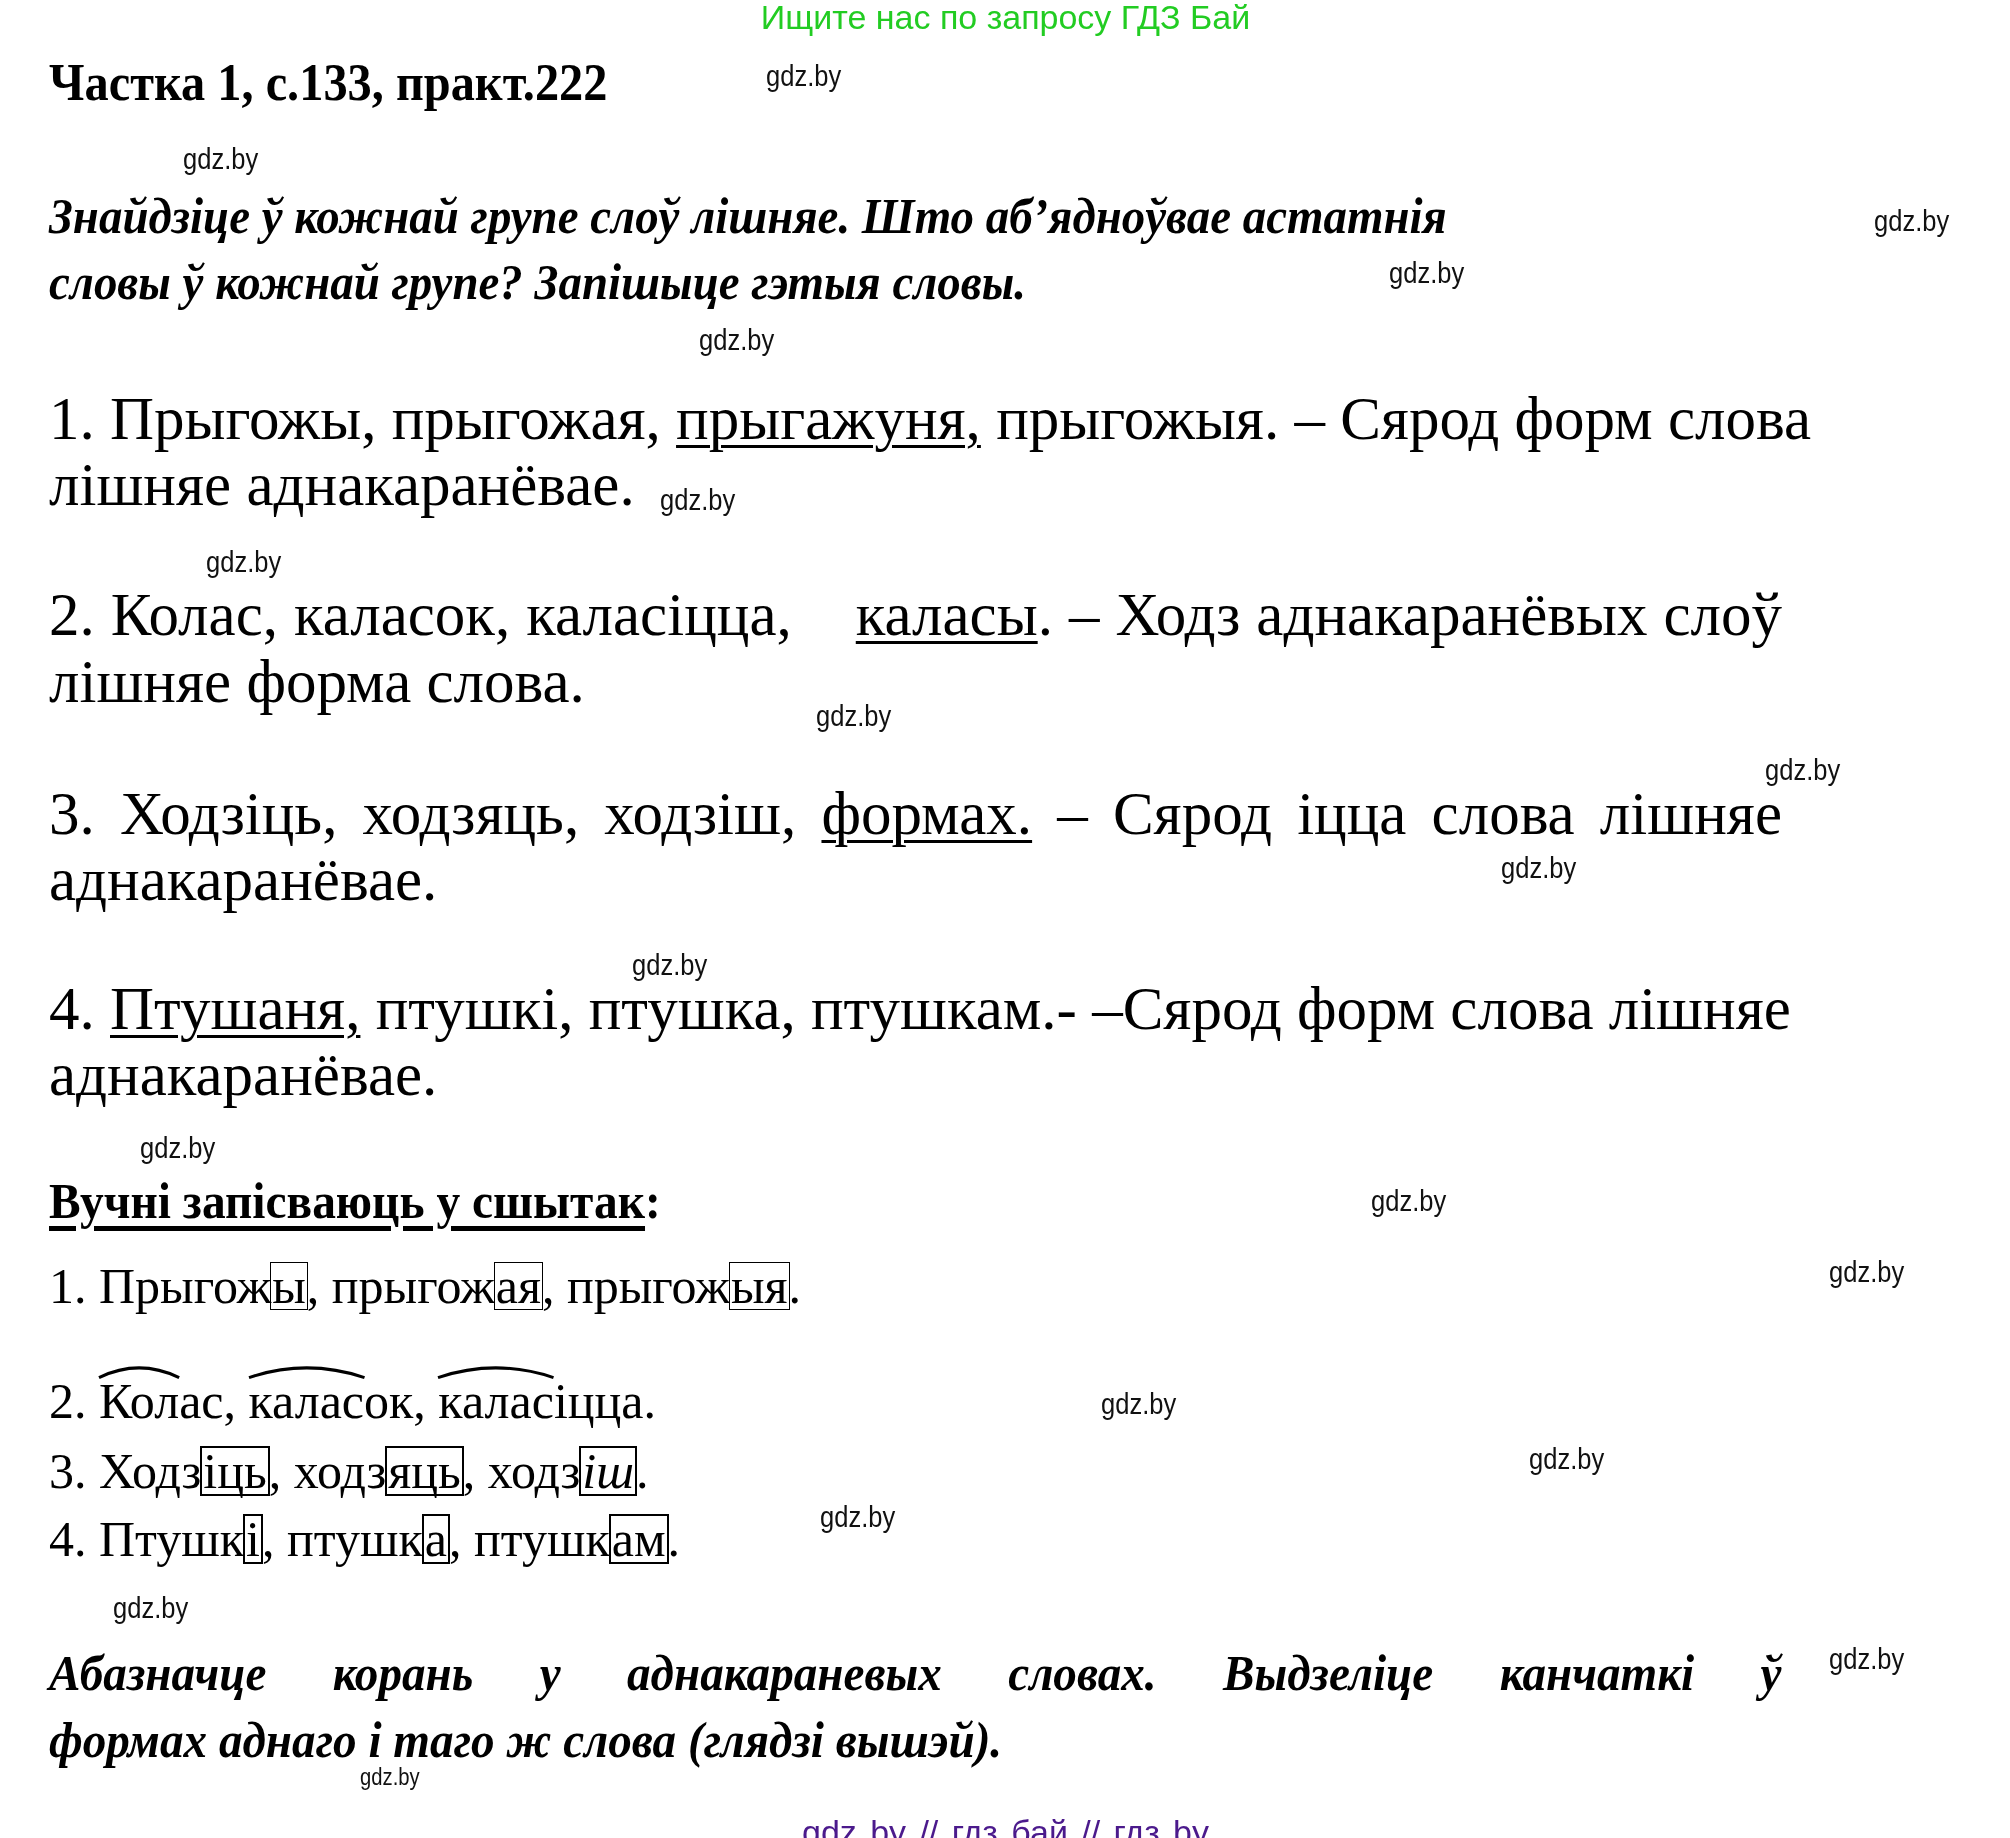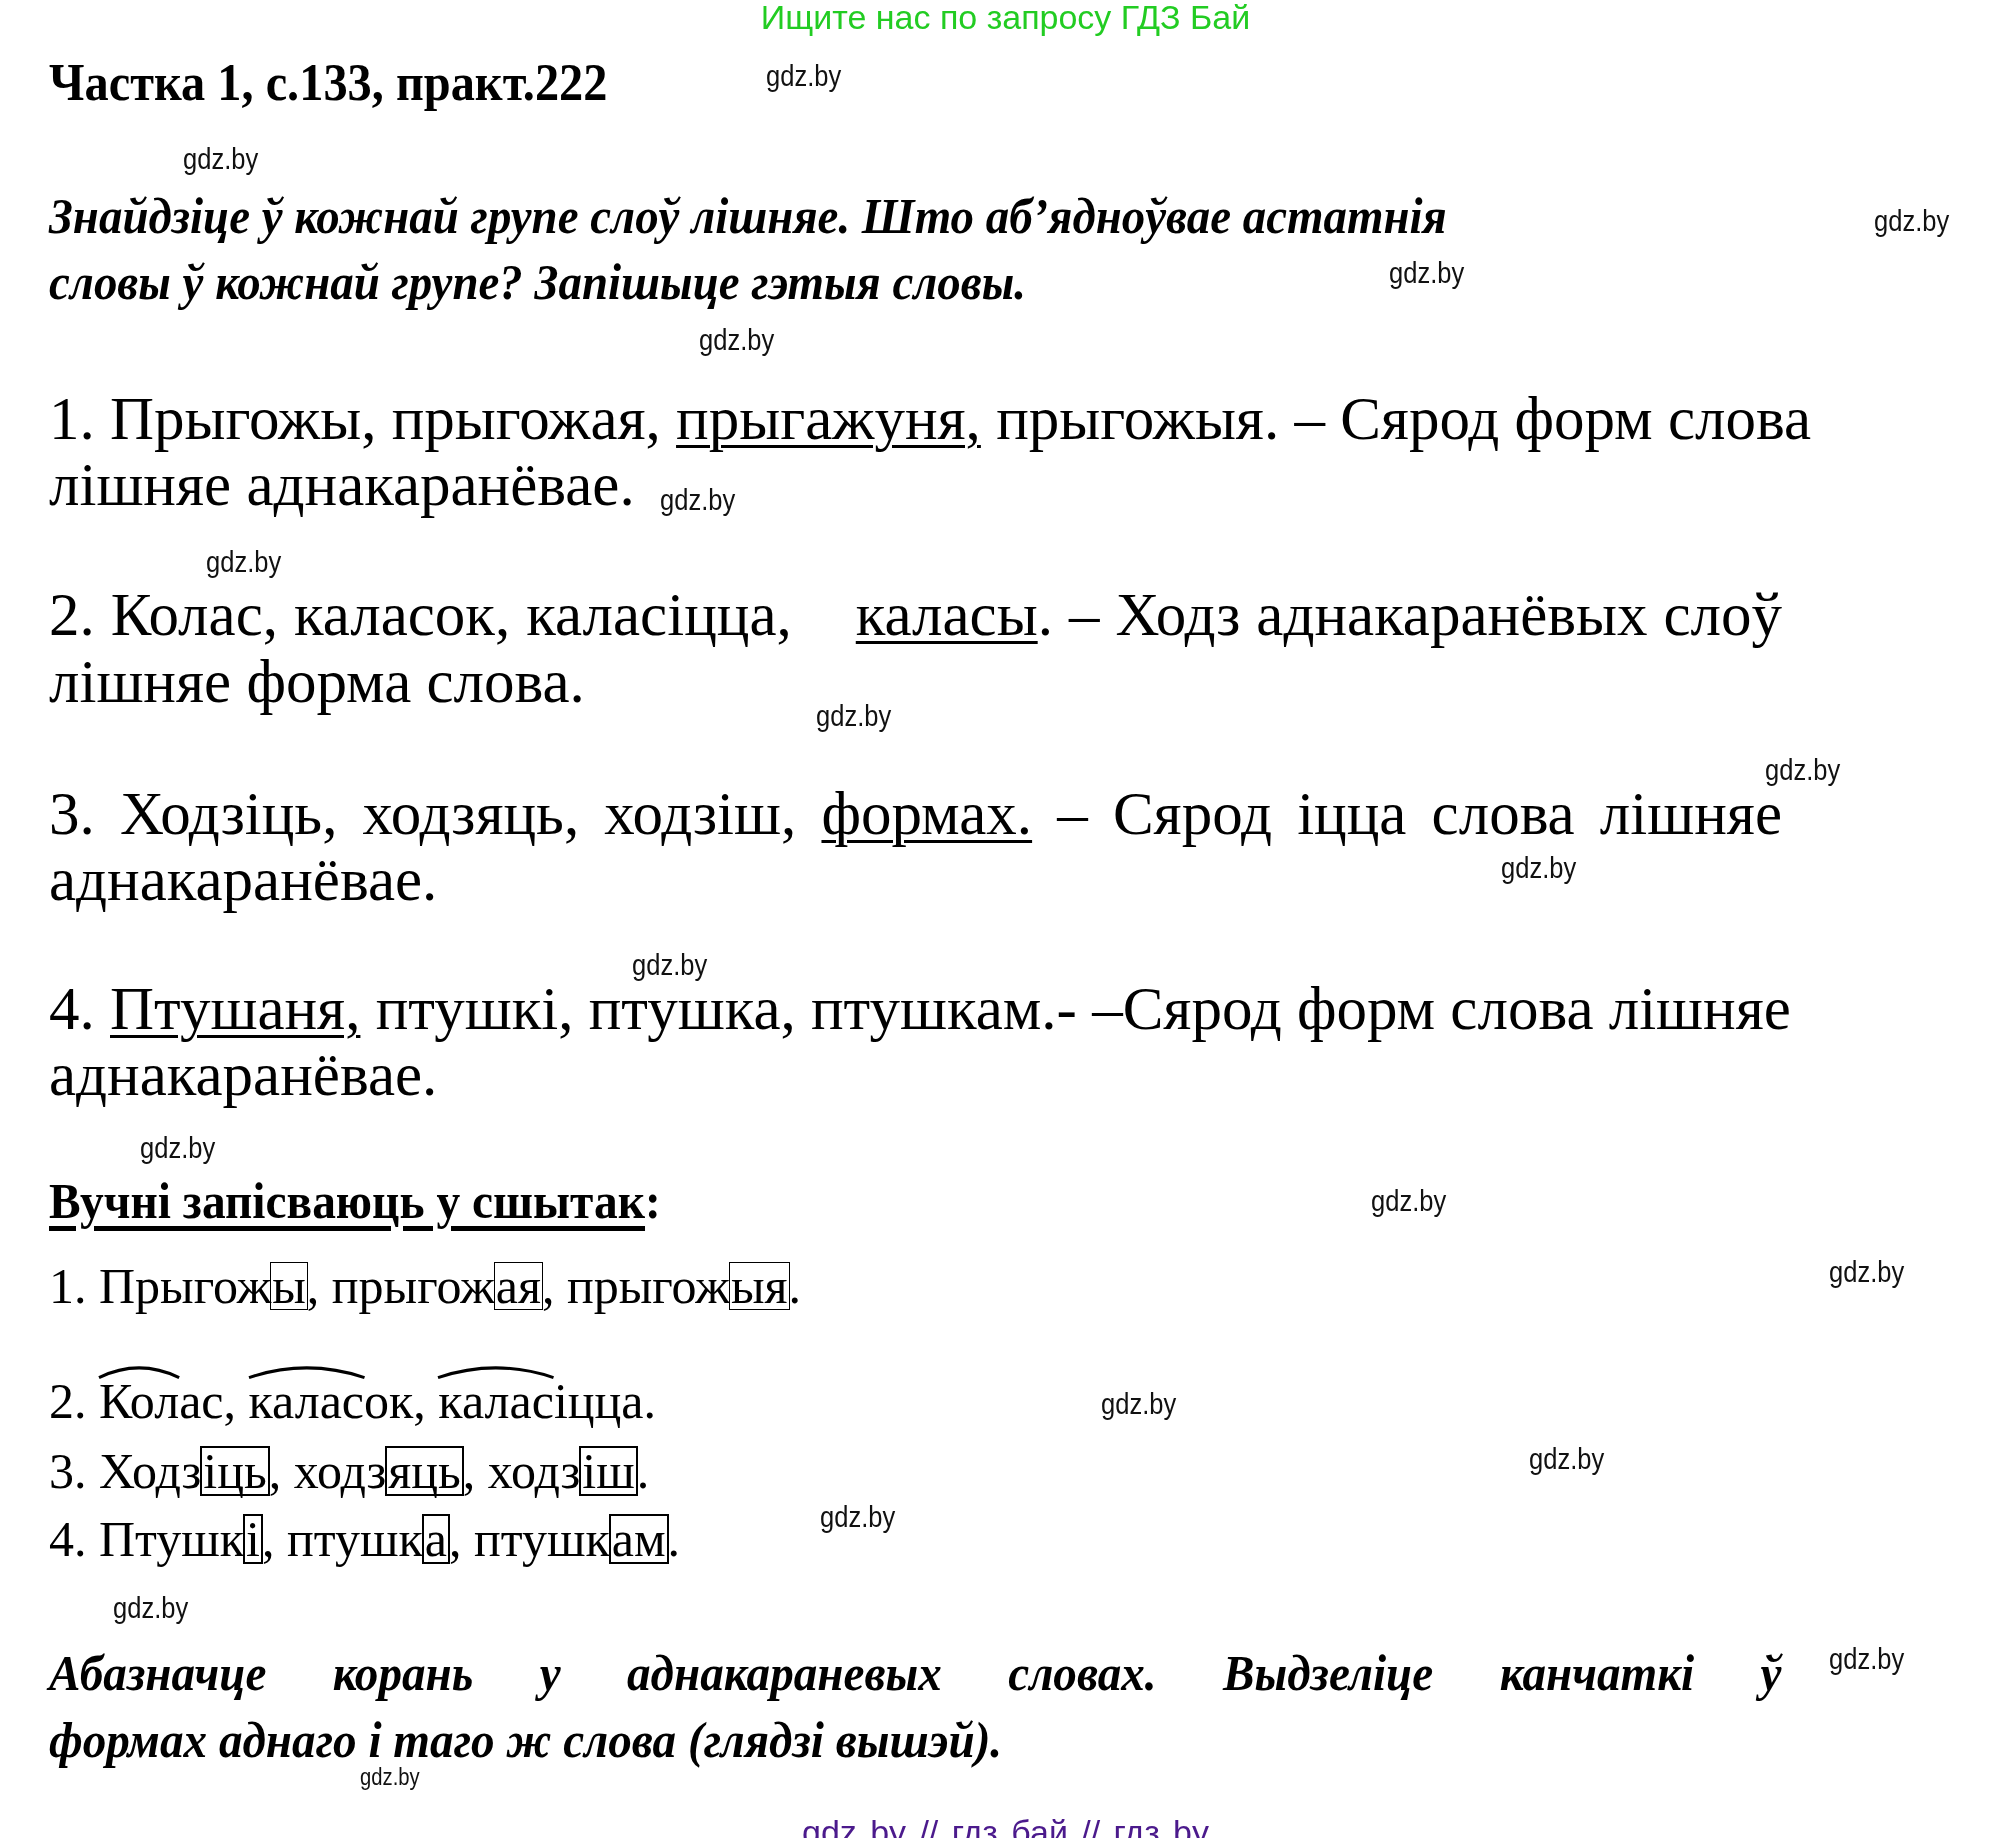--- a/index.html
+++ b/index.html
@@ -82,21 +82,21 @@
         <path d="M0 14 Q50 -6 100 14" stroke="#000" stroke-width="3" fill="none" vector-effect="non-scaling-stroke"></path>
       </svg><span>Кол</span></span><span>ас</span><span>, </span><span class="root"><svg class="arc" viewBox="0 0 100 16" preserveAspectRatio="none">
         <path d="M0 14 Q50 -6 100 14" stroke="#000" stroke-width="3" fill="none" vector-effect="non-scaling-stroke"></path>
       </svg><span>калас</span></span><span>ок</span><span>, </span><span class="root"><svg class="arc" viewBox="0 0 100 16" preserveAspectRatio="none">
         <path d="M0 14 Q50 -6 100 14" stroke="#000" stroke-width="3" fill="none" vector-effect="non-scaling-stroke"></path>
       </svg><span>калас</span></span><span>іцца</span><span>.</span>
 </div>
 
 <div class="abs serif nb" style="top:1442px;">
   <span>3.</span>
-  <span>Ходз</span><span class="box" style="border-width:2.9px;">іць</span><span>, </span><span>ходз</span><span class="box" style="border-width:2.9px;">яць</span><span>, </span><span>ходз</span><span class="box" style="border-width:2.9px;">іш</span><span>.</span>
+  <span>Ходз</span><span class="box" style="border-width:2.9px;">іць</span><span>, </span><span>ходз</span><span class="box" style="border-width:2.9px;">яць</span><span>, </span><span>ходз</span><span class="box" style="border-width:2.9px;font-style:italic;">іш</span><span>.</span>
 </div>
 
 <div class="abs serif nb" style="top:1510px;">
   <span>4.</span>
   <span>Птушк</span><span class="box" style="border-width:2.9px;">і</span><span>, </span><span>птушк</span><span class="box" style="border-width:2.9px;">а</span><span>, </span><span>птушк</span><span class="box" style="border-width:2.9px;">ам</span><span>.</span>
 </div>
 
 <div class="abs serif instr" style="top:1644px; width:1873px; text-align:justify; text-align-last:justify; transform:scaleX(0.925);">Абазначце корань у аднакараневых словах. Выдзеліце канчаткі ў</div>
 <div class="abs serif instr" style="top:1711px; transform:scaleX(0.925);">формах аднаго і таго ж слова (глядзі вышэй).</div>
 

